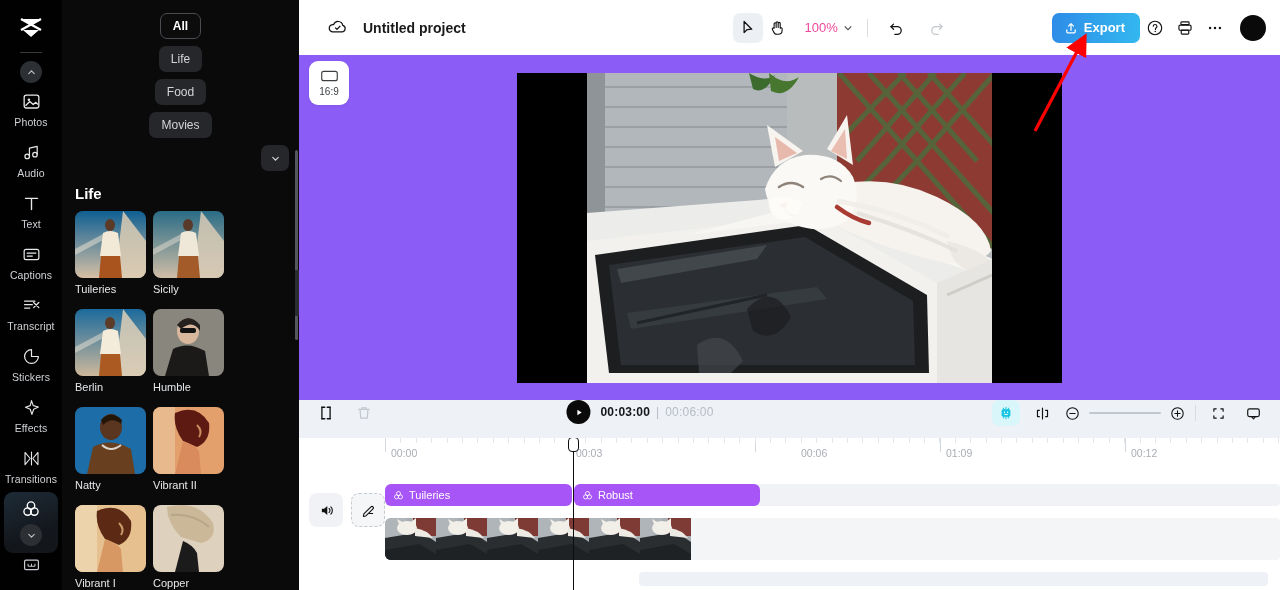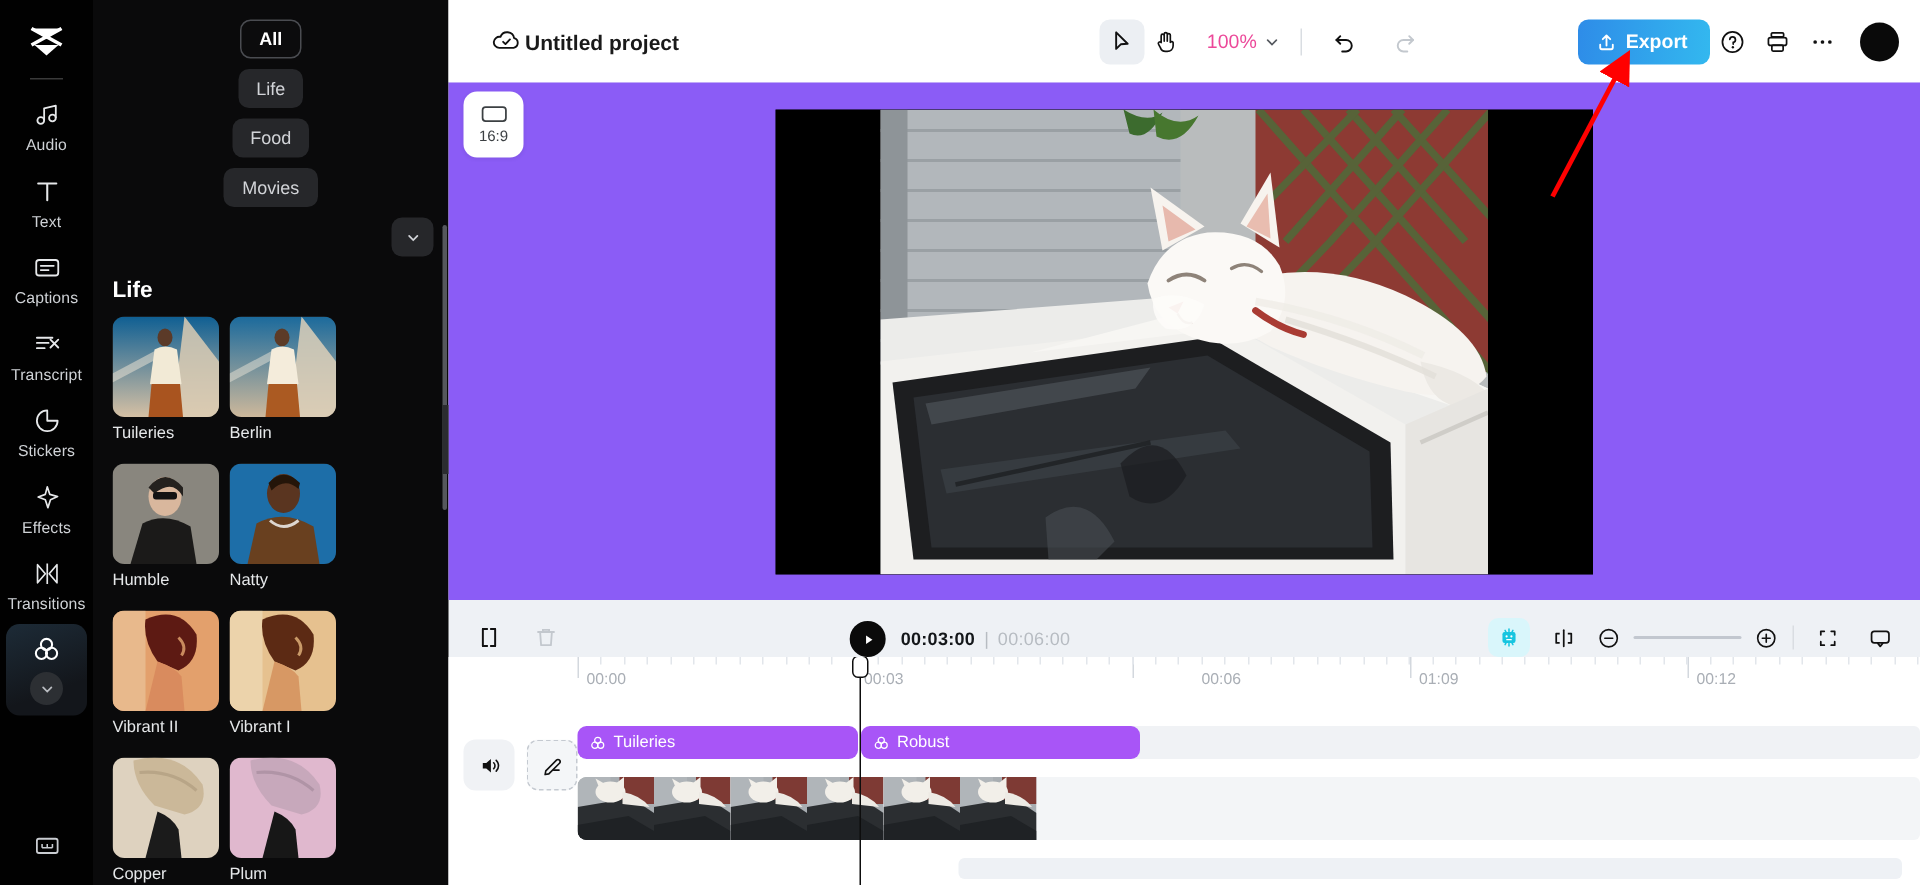--- a/index.html
+++ b/index.html
@@ -75,21 +75,21 @@
 
   
   .main { flex: 1; height: 590px; display: flex; flex-direction: column; background: #eef1f5; min-width:0; }
 
   
   .topbar {
     height: 55px; background: #fff; display: flex; align-items: center;
     padding: 0 14px; gap: 0; flex: 0 0 55px; position: relative;
   }
   .cloud-ic { width: 24px; height: 24px; display:flex; align-items:center; justify-content:center; margin-left: 12px;}
-  .proj-title { font-size: 14px; font-weight: bold; color: #1a1a1a; margin-left: 1px; }
+  .proj-title { font-size: 14px; font-weight: bold; color: #1a1a1a; margin-left: 14px; }
   .top-right { margin-left: auto; display: flex; align-items: center; gap: 0; }
   .tool-btn {
     width: 30px; height: 30px; border-radius: 7px; display: flex;
     align-items: center; justify-content: center; cursor: pointer;
   }
   .tool-btn.sel { background: #eceff3; }
   .zoom-sel {
     display: flex; align-items: center; gap: 5px; margin-left: 12px;
     font-size: 13px; color: #ec4899; cursor: pointer; font-weight: 500;
   }
@@ -120,21 +120,21 @@
   }
   .ratio-btn .rlbl { font-size: 10px; color: #3c4043; }
   .stage {
     width: 545px; height: 310px; background: #000; position: relative;
     overflow: hidden;
   }
   .stage svg { display:block; width: 100%; height: 100%; }
 
   
   .tl-toolbar {
-    height: 38px; flex: 0 0 38px; display: flex; align-items: flex-end;
+    height: 38px; flex: 0 0 38px; display: flex; align-items: flex-start;
     padding: 0 14px; background: #eef1f5; gap: 12px;
   }
   .tl-icon { width: 26px; height: 26px; display:flex; align-items:center; justify-content:center; cursor:pointer; }
   .play-btn {
     width: 24px; height: 24px; border-radius: 50%; background: #0a0a0a;
     display: flex; align-items: center; justify-content: center; cursor: pointer;
   }
   .time-txt { font-size: 12px; color: #14171a; font-weight: bold; margin-left: 10px; letter-spacing: .2px;}
   .time-sep { font-size: 12px; color: #b7bcc2; margin: 0 6px; }
   .time-total { font-size: 12px; color: #b7bcc2; letter-spacing: .2px;}
@@ -196,20 +196,35 @@
       <svg viewBox="0 0 28 24" width="28" height="24">
         <path d="M4 3 L24 14 M24 3 L4 14" stroke="#fff" stroke-width="2.4" fill="none"></path>
         <path d="M4 3 L24 3 L14 10 Z" fill="#fff"></path>
         <path d="M6 14 L22 14 L14 21 Z" fill="#fff"></path>
       </svg>
     </div>
     <div class="rail-sep"></div>
 
     <div class="rail-items">
 
+      <div class="rail-item photos">
+        <div class="chev-btn rail-top-chev" style="margin-top:0;margin-bottom:3px;">
+          <svg viewBox="0 0 14 14" width="11" height="11">
+              <path d="M3.5 8.5 L7 5 L10.5 8.5" stroke="#b9bcc1" stroke-width="1.5" fill="none" stroke-linecap="round"></path>
+            </svg>
+        </div>
+        <div class="ic">
+          <svg viewBox="0 0 22 22" width="19" height="19">
+              <rect x="2.5" y="3.5" width="17" height="15" rx="2.5" stroke="#e6e8ea" stroke-width="1.5" fill="none"></rect>
+              <circle cx="8" cy="9" r="1.5" fill="#e6e8ea"></circle>
+              <path d="M4 16 L9 11 L13 14.5 L16 12 L18.5 14.5" stroke="#e6e8ea" stroke-width="1.5" fill="none" stroke-linejoin="round"></path>
+            </svg>
+        </div>
+        <div class="lbl">Photos</div>
+      </div>
 
       <div class="rail-item">
         <div class="ic">
           <svg viewBox="0 0 22 22" width="19" height="19">
               <circle cx="6" cy="15.5" r="2.6" stroke="#e6e8ea" stroke-width="1.4" fill="none"></circle>
               <circle cx="15" cy="13.5" r="2.6" stroke="#e6e8ea" stroke-width="1.4" fill="none"></circle>
               <path d="M8.6 15.5 V6 L17.6 4 V13.5" stroke="#e6e8ea" stroke-width="1.4" fill="none" stroke-linejoin="round"></path>
             </svg>
         </div>
         <div class="lbl">Audio</div>
@@ -327,20 +342,39 @@
             <path d="M48 0 L71 30 L71 67 L40 67 Z" fill="#dccdb4" opacity=".85"></path>
             <path d="M0 38 L30 22 L34 26 L0 44 Z" fill="#e8e0d2" opacity=".55"></path>
             <ellipse cx="35" cy="14" rx="5" ry="6" fill="#5b3a28"></ellipse>
             <path d="M28 22 Q35 18 43 22 L46 45 Q35 49 25 45 Z" fill="#f2ead6"></path>
             <path d="M26 45 L45 45 L47 67 L24 67 Z" fill="#a9541f"></path>
           </svg>
         </div>
         <div class="name">Tuileries</div>
       </div>
 
+      <div class="cell">
+        <div class="thumb">
+          <svg viewBox="0 0 71 67" preserveAspectRatio="none">
+            <defs>
+                <linearGradient id="sky2" x1="0" y1="0" x2="0" y2="1">
+                  <stop offset="0" stop-color="#2a6c86"></stop>
+                  <stop offset="1" stop-color="#cfbda6"></stop>
+                </linearGradient>
+              </defs>
+            <rect width="71" height="67" fill="url(#sky2)"></rect>
+            <path d="M48 0 L71 30 L71 67 L40 67 Z" fill="#d8cbb6" opacity=".85"></path>
+            <path d="M0 38 L30 22 L34 26 L0 44 Z" fill="#e5ded2" opacity=".5"></path>
+            <ellipse cx="35" cy="14" rx="5" ry="6" fill="#59392a"></ellipse>
+            <path d="M28 22 Q35 18 43 22 L46 45 Q35 49 25 45 Z" fill="#efe8d8"></path>
+            <path d="M26 45 L45 45 L47 67 L24 67 Z" fill="#a35b2a"></path>
+          </svg>
+        </div>
+        <div class="name">Sicily</div>
+      </div>
 
       <div class="cell">
         <div class="thumb">
           <svg viewBox="0 0 71 67" preserveAspectRatio="none">
             <defs>
                 <linearGradient id="sky3" x1="0" y1="0" x2="0" y2="1">
                   <stop offset="0" stop-color="#1b6a9c"></stop>
                   <stop offset="1" stop-color="#cdb89b"></stop>
                 </linearGradient>
               </defs>

